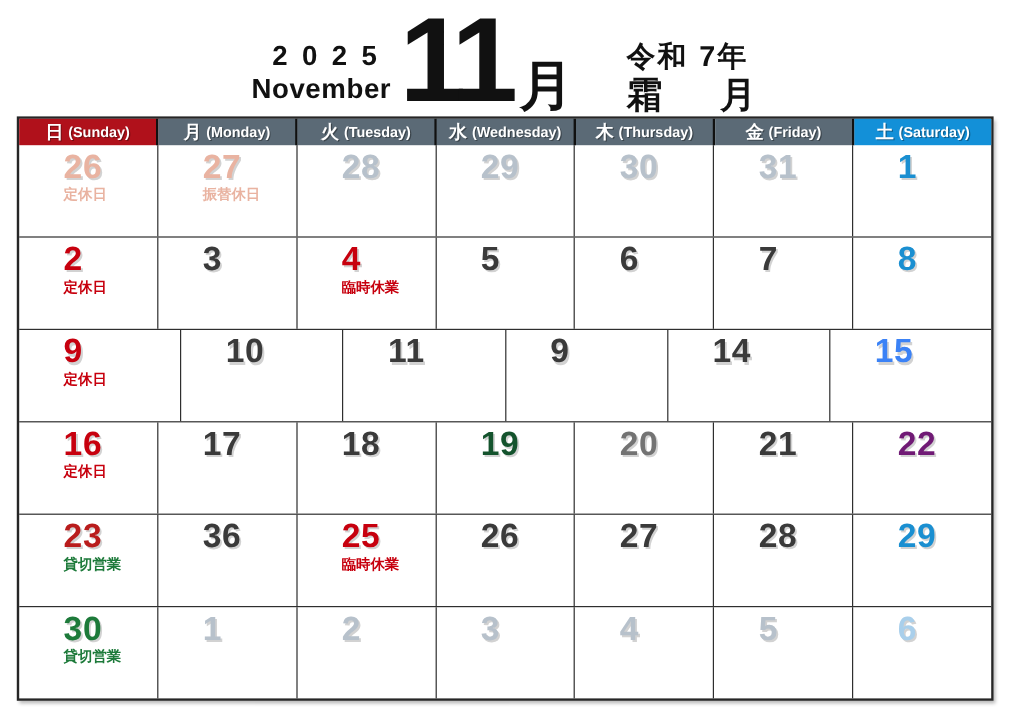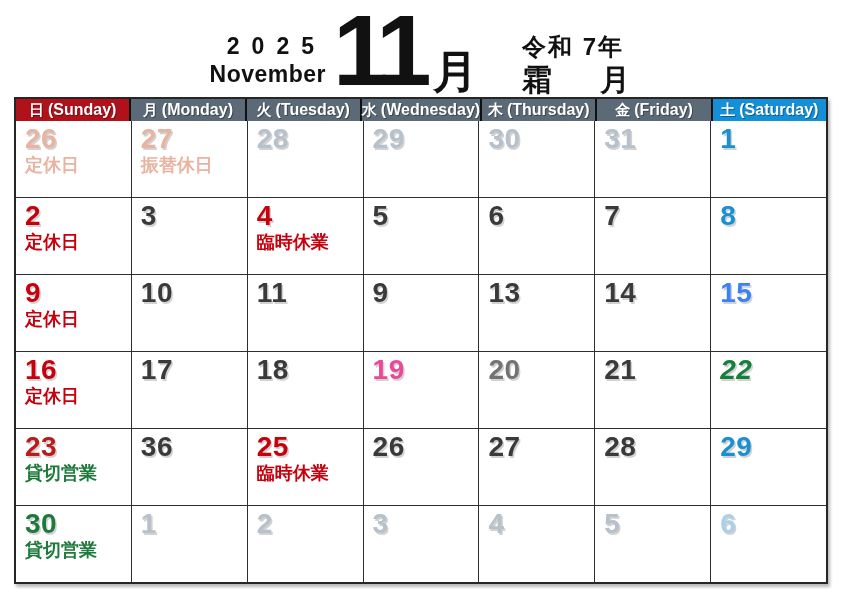--- a/index.html
+++ b/index.html
@@ -31,30 +31,30 @@
   }
 
   .weekday-row { display: flex; height: 22px; flex: 0 0 22px; }
   .weekday-cell {
     flex: 1 1 0; display: flex; align-items: center; justify-content: center;
     color: #fff; border-right: 2px solid #101010; text-shadow: 1px 1px 0 rgba(0,0,0,0.35);
     white-space: nowrap;
   }
   .weekday-cell:last-child { border-right: none; }
   .weekday-jp { font-size: 15px; font-weight: bold; }
-  .weekday-en { font-size: 16px; font-weight: bold; margin-left: 4px; }
+  .weekday-en { font-size: 12px; font-weight: bold; margin-left: 4px; }
 
   .weeks { flex: 1 1 auto; display: flex; flex-direction: column; }
   .week-row { flex: 1 1 0; display: flex; border-bottom: 1.5px solid #2e2e2e; }
   .week-row:last-child { border-bottom: none; }
 
-  .date-cell { flex: 1 1 0; border-right: 1.5px solid #2e2e2e; padding: 3px 0 0 9px; overflow: hidden; }
+  .date-cell { flex: 1 1 0; border-right: 1.5px solid #2e2e2e; padding: 3px 0 0 9px; overflow: hidden; margin-left: 28px; }
   .date-cell:last-child { border-right: none; }
   .date-num  { display: block; font-size: 28px; font-weight: bold; line-height: 1.05; letter-spacing: 0.5px; text-shadow: 1.5px 1.8px 0 rgba(125,125,125,0.35); }
-  .date-note { display: block; font-size: 18px; font-weight: bold; line-height: 1.2; margin-top: 2px; }
+  .date-note { display: block; font-size: 12px; font-weight: bold; line-height: 1.2; margin-top: 2px; }
 </style>
 </head>
 <body>
 
 <div class="page">
 
   <div class="titlebar">
     <div class="title-left">
       <div class="year-label">2025</div>
       <div class="month-en">November</div>
@@ -164,51 +164,48 @@
           <div class="date-cell">
             <span class="date-num" style="color: rgb(58, 58, 58);">10</span>
           </div>
           <div class="date-cell">
             <span class="date-num" style="color: rgb(58, 58, 58);">11</span>
           </div>
           <div class="date-cell">
             <span class="date-num" style="color: rgb(58, 58, 58);">9</span>
           </div>
           <div class="date-cell">
-            <span class="date-num" style="color: rgb(58, 58, 58);">13</span>
-          </div>
-          <div class="date-cell">
             <span class="date-num" style="color: rgb(58, 58, 58);">14</span>
           </div>
           <div class="date-cell">
             <span class="date-num" style="color: #3b82f6;">15</span>
           </div>
         </div>
         <div class="week-row">
           <div class="date-cell">
             <span class="date-num" style="color: rgb(199, 0, 14);">16</span>
             <span class="date-note" style="color: rgb(199, 0, 14);">定休日</span>
           </div>
           <div class="date-cell">
             <span class="date-num" style="color: rgb(58, 58, 58);">17</span>
           </div>
           <div class="date-cell">
             <span class="date-num" style="color: rgb(58, 58, 58);">18</span>
           </div>
           <div class="date-cell">
-            <span class="date-num" style="color: #ec4899;">19</span>
+            <span class="date-num" style="color: #14532d;">19</span>
           </div>
           <div class="date-cell">
             <span class="date-num" style="color: #737373;">20</span>
           </div>
           <div class="date-cell">
             <span class="date-num" style="color: rgb(58, 58, 58);">21</span>
           </div>
           <div class="date-cell">
-            <span class="date-num" style="color: #15803d; font-style: italic;">22</span>
+            <span class="date-num" style="color: #701a75;">22</span>
           </div>
         </div>
         <div class="week-row">
           <div class="date-cell">
             <span class="date-num" style="color: #b91c1c;">23</span>
             <span class="date-note" style="color: rgb(29, 122, 58);">貸切営業</span>
           </div>
           <div class="date-cell">
             <span class="date-num" style="color: rgb(58, 58, 58);">36</span>
           </div>

